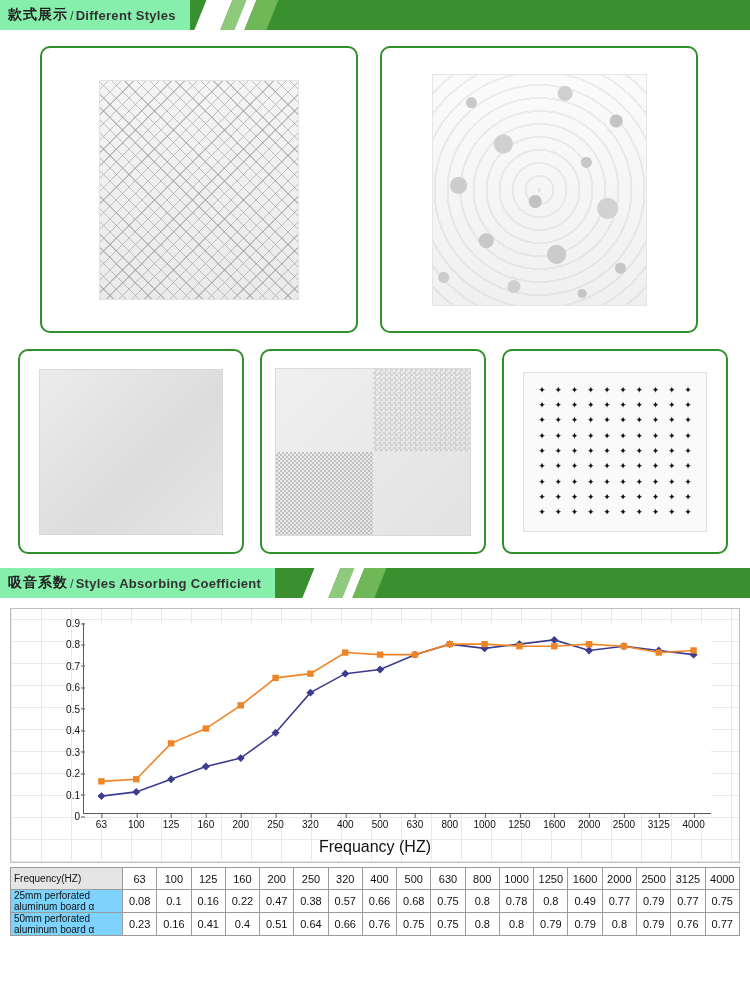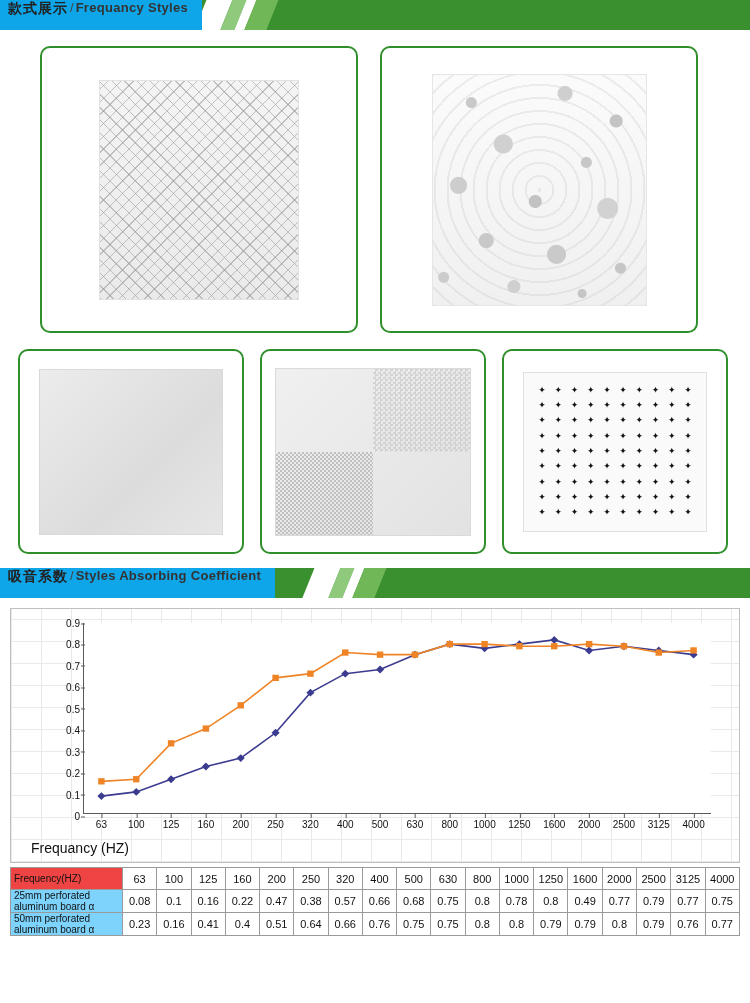--- a/index.html
+++ b/index.html
@@ -15,23 +15,23 @@
   .section-bar {
     position: relative;
     height: 30px;
     background: #3a8f2e;
     overflow: hidden;
   }
   .section-bar .label {
     position: absolute;
     left: 0; top: 0;
     height: 30px;
-    background: #0ea5e9;
+    background: #86efac;
     display: flex;
-    align-items: flex-start;
+    align-items: center;
     padding: 0 14px 0 8px;
     z-index: 3;
     white-space: nowrap;
   }
   .section-bar .label .cn {
     font-size: 14px;
     font-weight: bold;
     color: #222222;
     letter-spacing: 1px;
   }
@@ -171,24 +171,23 @@
     left: 38px; top: 50%;
     transform: translateY(-50%) rotate(-90deg);
     transform-origin: center;
     font-size: 11px;
     color: #111111;
     white-space: nowrap;
   }
   .axis-title-x {
     position: absolute;
     left: 0; right: 0; bottom: 6px;
-    text-align: left;
-    font-size: 14px;
+    text-align: center;
+    font-size: 16px;
     color: #111111;
-    padding-left: 20px;
   }
   .plot {
     position: absolute;
     left: 72px; top: 14px; right: 28px; bottom: 48px;
     border-left: 1px solid #5a5a5a;
     border-bottom: 1px solid #5a5a5a;
     background: #ffffff;
   }
   .ytick {
     position: absolute;
@@ -239,39 +238,39 @@
     font-weight: normal;
     overflow: hidden;
   }
   table.coef .rowhead {
     width: 112px;
     text-align: left;
     padding-left: 3px;
     font-size: 10px;
     line-height: 11px;
   }
-  .rh-freq { background: #ef4444; font-weight: bold; margin-top: 48px; }
+  .rh-freq { background: #e5e5e5; font-weight: bold; margin-top: 48px; }
   .rh-25 { background: #7dd3fc; }
   .rh-50 { background: #7dd3fc; }
   .hdr-num { font-weight: bold; }
 </style>
 </head>
 <body>
 
 <div class="page">
 
   <div class="section-bar">
     <div class="skew w1" style="left:200px;width:26px;"></div>
     <div class="skew g2" style="left:226px;width:14px;"></div>
     <div class="skew w1" style="left:240px;width:10px;"></div>
     <div class="skew g1" style="left:250px;width:22px;"></div>
     <div class="label">
       <span class="cn">款式展示</span>
       <span class="sep">/</span>
-      <span class="en">Frequancy Styles</span>
+      <span class="en">Different Styles</span>
     </div>
   </div>
 
   <div class="gallery">
     <div class="row row1">
       <div class="card">
         <div class="tile tile1"></div>
       </div>
       <div class="card">
         <div class="tile tile2"></div>

